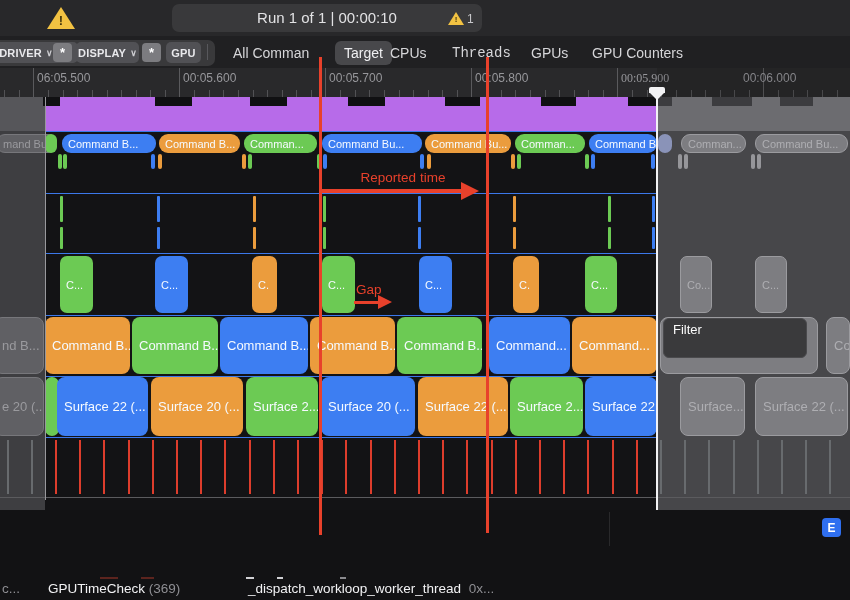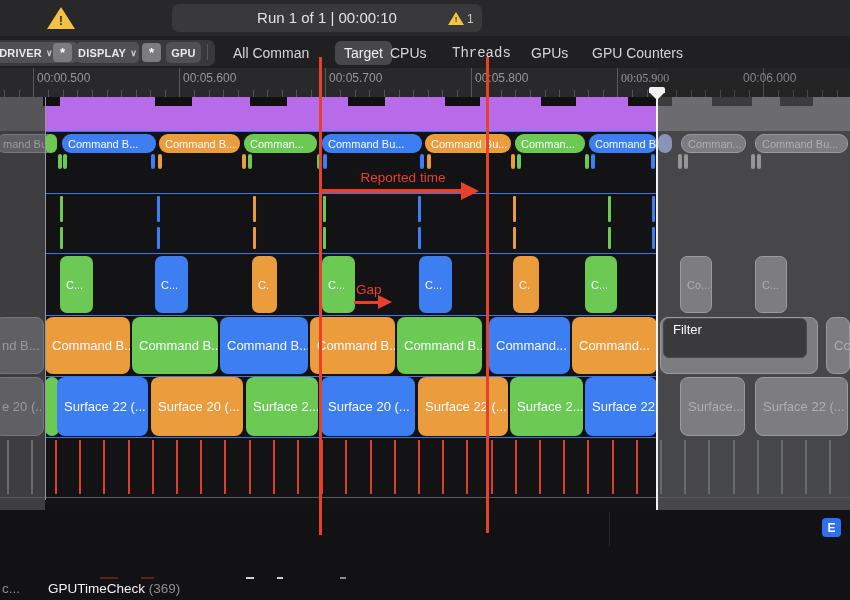--- a/index.html
+++ b/index.html
@@ -109,21 +109,21 @@
         <div class="tab active" style="left: 295px; margin-left: 40px;">Target</div>
         <div class="tab" style="left: 390px;">CPUs</div>
         <div class="tab" style="left: 452px; font-family: Liberation Mono, monospace;">Threads</div>
         <div class="tab" style="left: 531px;">GPUs</div>
         <div class="tab" style="left: 592px;">GPU Counters</div>
       </div>
   </div>
 
   <div id="ruler">
       <div class="maj" style="left: 33px;"></div>
-      <div class="majlab" style="left: 37px;">00:00.500</div>
+      <div class="majlab" style="left: 37px;">06:05.500</div>
       <div class="maj" style="left: 179px;"></div>
       <div class="majlab" style="left: 183px;">00:05.600</div>
       <div class="maj" style="left: 325px;"></div>
       <div class="majlab" style="left: 329px;">00:05.700</div>
       <div class="maj" style="left: 471px;"></div>
       <div class="majlab" style="left: 475px;">00:05.800</div>
       <div class="maj" style="left: 617px;"></div>
       <div class="majlab" style="left: 621px; font-family: Liberation Serif, serif;">00:05.900</div>
       <div class="maj" style="left: 763px;"></div>
       <div class="majlab" style="left: 743px;">00:06.000</div>
@@ -445,16 +445,17 @@
     <div id="dashes">
         <div class="dash" style="left: 100px; top: 67px; width: 18px; background: rgb(92, 36, 30);"></div>
         <div class="dash" style="left: 141px; top: 67px; width: 13px; background: rgb(92, 36, 30);"></div>
         <div class="dash" style="left: 246px; top: 67px; width: 8px; background: rgb(208, 208, 212);"></div>
         <div class="dash" style="left: 277px; top: 67px; width: 6px; background: rgb(208, 208, 212);"></div>
         <div class="dash" style="left: 340px; top: 67px; width: 6px; background: rgb(138, 138, 142);"></div>
       </div>
     <div id="trow">
       <span class="abs graytx" style="left:2px;">c...</span>
       <span class="abs" style="left:48px;"><span>GPUTimeCheck</span> <span class="graytx">(369)</span></span>
+      <span class="abs" style="left:248px;"><span>_dispatch_workloop_worker_thread</span>&nbsp; <span class="graytx">0x...</span></span>
     </div>
   </div>
 
 </div>
 
 </body></html>

